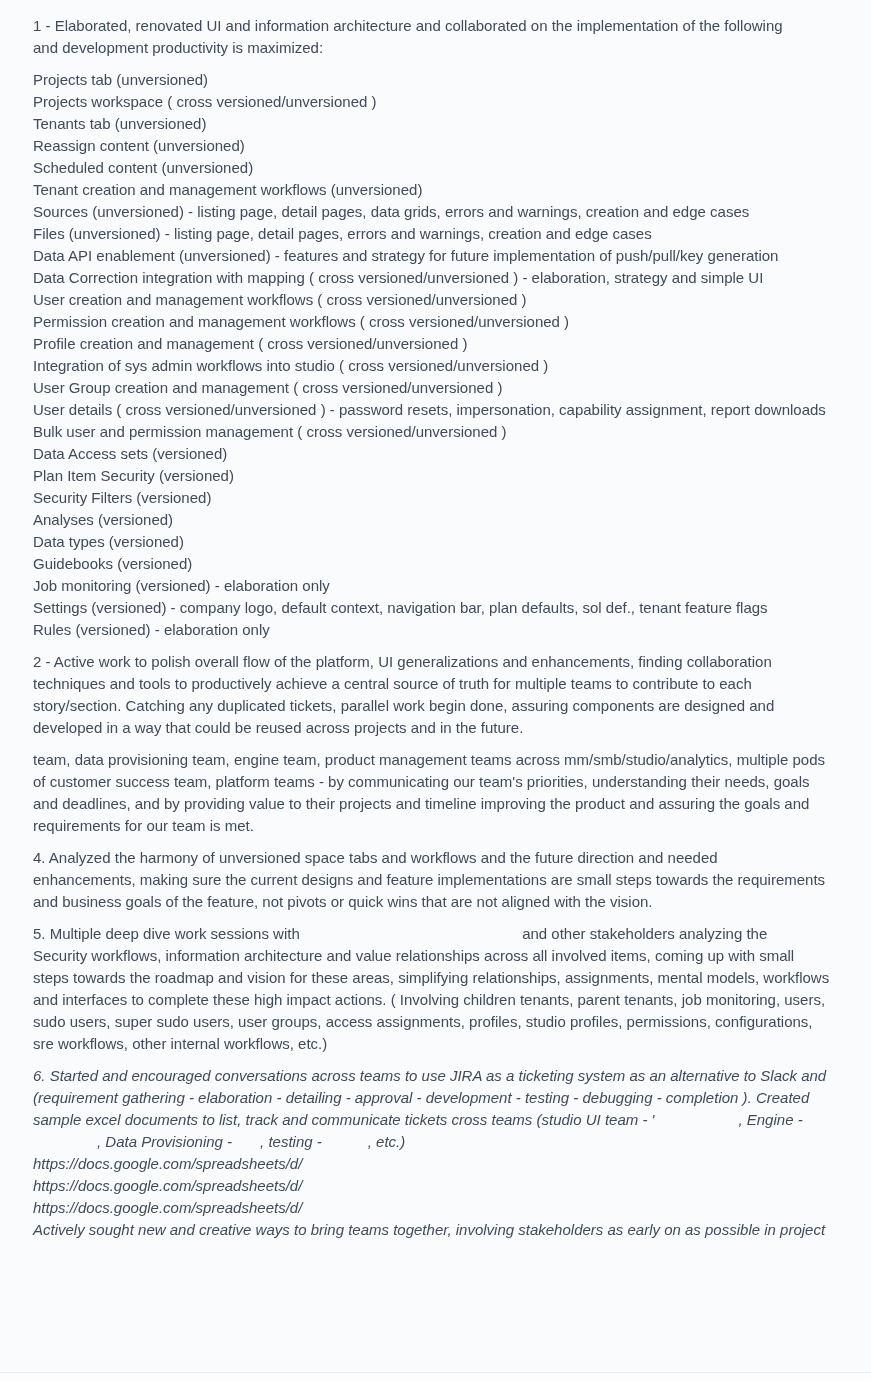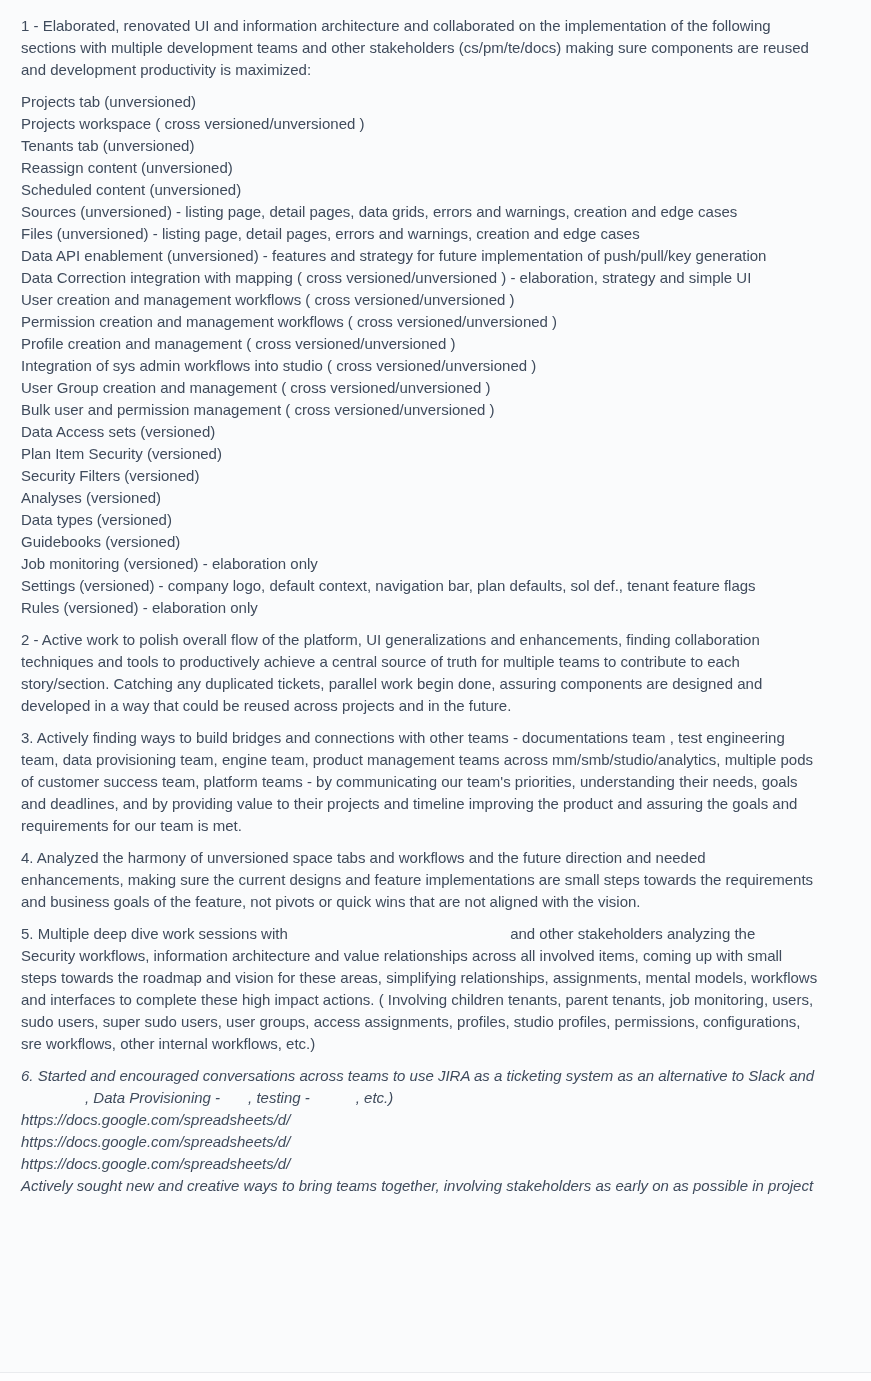--- a/index.html
+++ b/index.html
@@ -15,21 +15,21 @@
     overflow: hidden;
     position: relative;
   }
   .doc {
     padding: 15px 18px 0 17px;
     font-size: 15px;
     line-height: 22px;
     font-weight: 400;
   }
   .block {
-    margin: 0 0 10px 4px;
+    margin: 0 0 10px 16px;
   }
   .block:last-child {
     margin-bottom: 0;
     font-style: italic;
   }
   .line {
     white-space: pre;
     min-height: 22px;
   }
   .redacted-gap {
@@ -46,77 +46,79 @@
     border-top: 1px solid #e9ebee;
     background: #fdfdfe;
   }
 </style>
 </head>
 <body>
 
 <main class="doc">
     <div class="block">
       <div class="line">1 - Elaborated, renovated UI and information architecture and collaborated on the implementation of the following</div>
-      <div class="line">sections with multiple development teams and other stakeholders (cs/pm/te/docs) making sure components are reused</div>
       <div class="line">and development productivity is maximized:</div>
     </div>
     <div class="block">
       <div class="line">Projects tab (unversioned)</div>
       <div class="line">Projects workspace ( cross versioned/unversioned )</div>
       <div class="line">Tenants tab (unversioned)</div>
       <div class="line">Reassign content (unversioned)</div>
       <div class="line">Scheduled content (unversioned)</div>
+      <div class="line">Tenant creation and management workflows (unversioned)</div>
       <div class="line">Sources (unversioned) - listing page, detail pages, data grids, errors and warnings, creation and edge cases</div>
       <div class="line">Files (unversioned) - listing page, detail pages, errors and warnings, creation and edge cases</div>
       <div class="line">Data API enablement (unversioned) - features and strategy for future implementation of push/pull/key generation</div>
       <div class="line">Data Correction integration with mapping ( cross versioned/unversioned ) - elaboration, strategy and simple UI</div>
       <div class="line">User creation and management workflows ( cross versioned/unversioned )</div>
       <div class="line">Permission creation and management workflows ( cross versioned/unversioned )</div>
       <div class="line">Profile creation and management ( cross versioned/unversioned )</div>
       <div class="line">Integration of sys admin workflows into studio ( cross versioned/unversioned )</div>
       <div class="line">User Group creation and management ( cross versioned/unversioned )</div>
+      <div class="line">User details ( cross versioned/unversioned ) - password resets, impersonation, capability assignment, report downloads</div>
       <div class="line">Bulk user and permission management ( cross versioned/unversioned )</div>
       <div class="line">Data Access sets (versioned)</div>
       <div class="line">Plan Item Security (versioned)</div>
       <div class="line">Security Filters (versioned)</div>
       <div class="line">Analyses (versioned)</div>
       <div class="line">Data types (versioned)</div>
       <div class="line">Guidebooks (versioned)</div>
       <div class="line">Job monitoring (versioned) - elaboration only</div>
       <div class="line">Settings (versioned) - company logo, default context, navigation bar, plan defaults, sol def., tenant feature flags</div>
       <div class="line">Rules (versioned) - elaboration only</div>
     </div>
     <div class="block">
       <div class="line">2 - Active work to polish overall flow of the platform, UI generalizations and enhancements, finding collaboration</div>
       <div class="line">techniques and tools to productively achieve a central source of truth for multiple teams to contribute to each</div>
       <div class="line">story/section. Catching any duplicated tickets, parallel work begin done, assuring components are designed and</div>
       <div class="line">developed in a way that could be reused across projects and in the future.</div>
     </div>
     <div class="block">
-      <div class="line">3. Actively finding ways to build bridges and connections with other teams - documentations team , test engineering</div>
       <div class="line">team, data provisioning team, engine team, product management teams across mm/smb/studio/analytics, multiple pods</div>
       <div class="line">of customer success team, platform teams - by communicating our team's priorities, understanding their needs, goals</div>
       <div class="line">and deadlines, and by providing value to their projects and timeline improving the product and assuring the goals and</div>
       <div class="line">requirements for our team is met.</div>
     </div>
     <div class="block">
       <div class="line">4. Analyzed the harmony of unversioned space tabs and workflows and the future direction and needed</div>
       <div class="line">enhancements, making sure the current designs and feature implementations are small steps towards the requirements</div>
       <div class="line">and business goals of the feature, not pivots or quick wins that are not aligned with the vision.</div>
     </div>
     <div class="block">
       <div class="line"><span>5. Multiple deep dive work sessions with </span><span class="redacted-gap" style="width: 214px;"></span><span> and other stakeholders analyzing the</span></div>
       <div class="line">Security workflows, information architecture and value relationships across all involved items, coming up with small</div>
       <div class="line">steps towards the roadmap and vision for these areas, simplifying relationships, assignments, mental models, workflows</div>
       <div class="line">and interfaces to complete these high impact actions. ( Involving children tenants, parent tenants, job monitoring, users,</div>
       <div class="line">sudo users, super sudo users, user groups, access assignments, profiles, studio profiles, permissions, configurations,</div>
       <div class="line">sre workflows, other internal workflows, etc.)</div>
     </div>
     <div class="block">
       <div class="line">6. Started and encouraged conversations across teams to use JIRA as a ticketing system as an alternative to Slack and</div>
+      <div class="line">(requirement gathering - elaboration - detailing - approval - development - testing - debugging - completion ). Created</div>
+      <div class="line"><span>sample excel documents to list, track and communicate tickets cross teams (studio UI team - '</span><span class="redacted-gap" style="width: 84px;"></span><span>, Engine -</span></div>
       <div class="line"><span class="redacted-gap" style="width: 64px;"></span><span>, Data Provisioning -</span><span class="redacted-gap" style="width: 28px;"></span><span>, testing -</span><span class="redacted-gap" style="width: 46px;"></span><span>, etc.)</span></div>
       <div class="line">https://docs.google.com/spreadsheets/d/</div>
       <div class="line">https://docs.google.com/spreadsheets/d/</div>
       <div class="line">https://docs.google.com/spreadsheets/d/</div>
       <div class="line">Actively sought new and creative ways to bring teams together, involving stakeholders as early on as possible in project</div>
     </div>
   </main>
 
 <div class="bottom-divider"></div>
 

